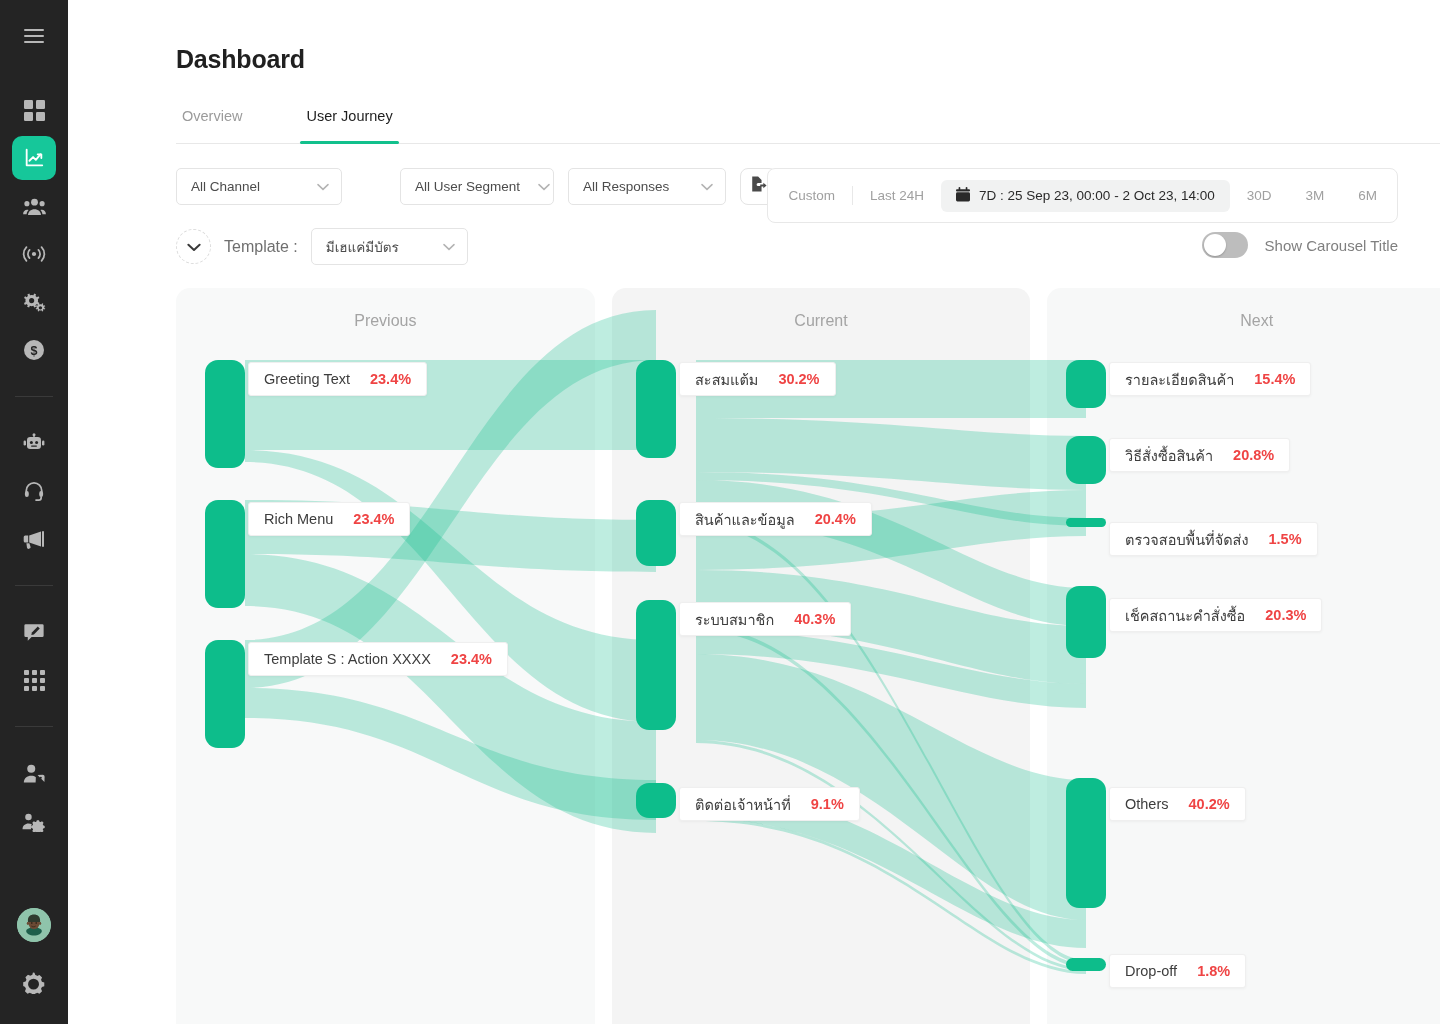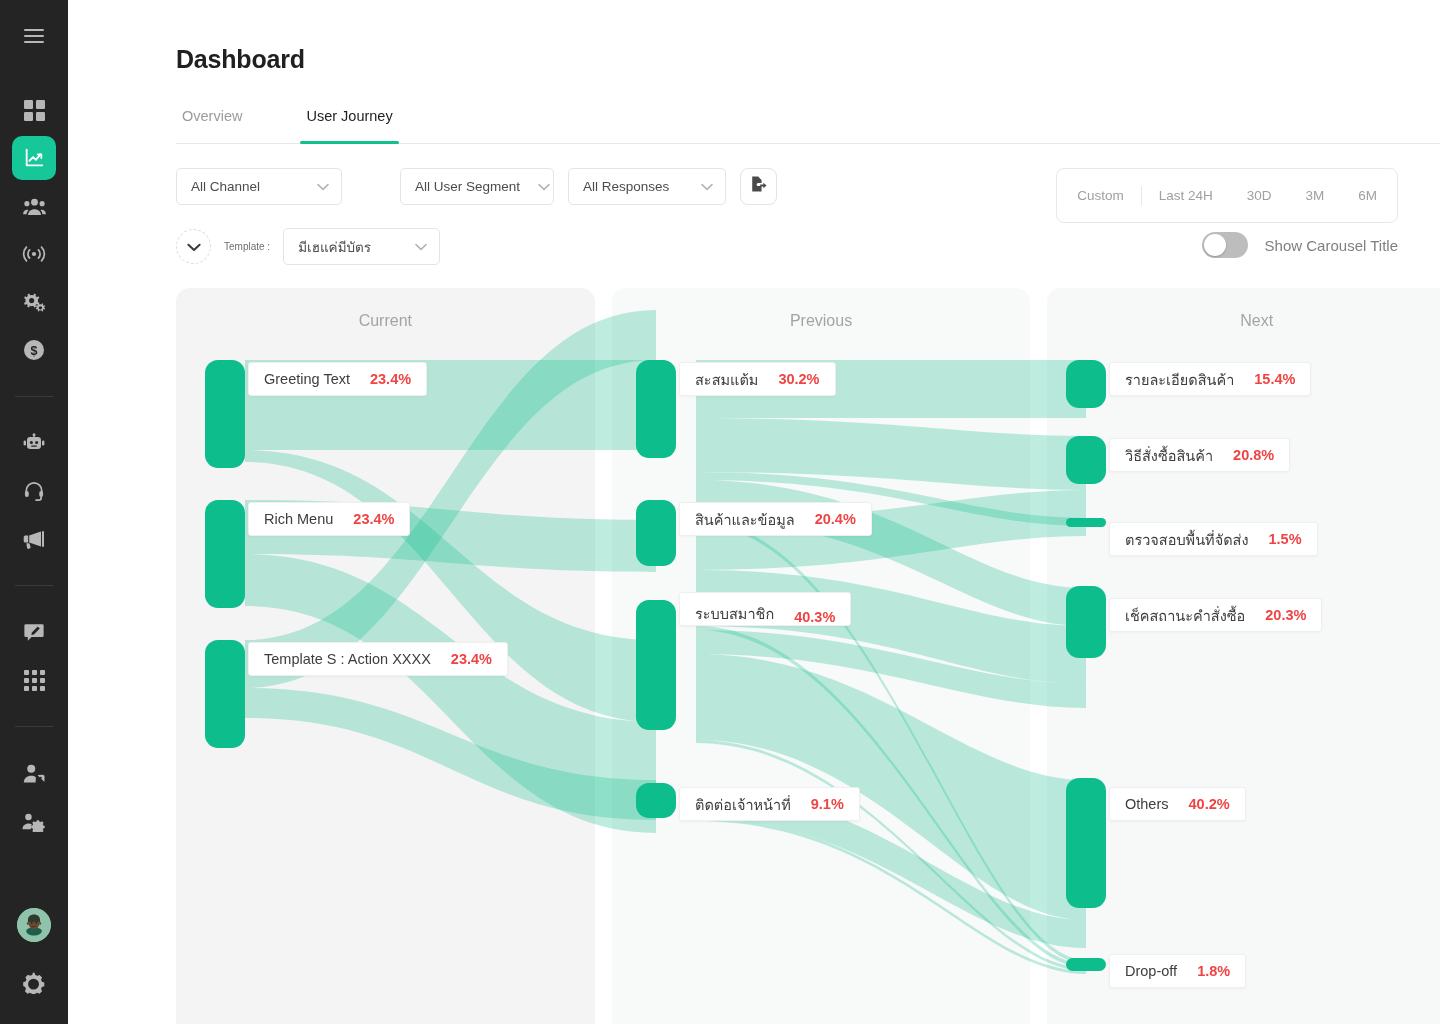--- a/index.html
+++ b/index.html
@@ -88,21 +88,21 @@
     background: #f1f2f2; color: #2a2a2a; font-weight: 500; gap: 9px; padding: 0 15px;
   }
   .dr-item.active svg { flex: 0 0 auto; }
 
   
   .template-row { position: absolute; left: 108px; top: 228px; display: flex; align-items: center; gap: 13px; }
   .circle-chev {
     width: 35px; height: 35px; border-radius: 50%; border: 1px dashed #dcdcdc;
     display: flex; align-items: center; justify-content: center; color: #3a3a3a; cursor: pointer;
   }
-  .tmpl-label { font-size: 10px; color: #6f6f6f; }
+  .tmpl-label { font-size: 16px; color: #6f6f6f; }
 
   
   .toggle-wrap { position: absolute; right: 42px; top: 232px; display: flex; align-items: center; gap: 17px; }
   .switch {
     width: 46px; height: 26px; border-radius: 13px; background: #bdbdbd;
     position: relative; cursor: pointer; flex: 0 0 auto;
   }
   .switch .knob {
     position: absolute; left: 2px; top: 2px; width: 22px; height: 22px;
     border-radius: 50%; background: #fff; box-shadow: 0 1px 2px rgba(0,0,0,.22);
@@ -339,20 +339,31 @@
               <path d="M15.1 8.1l3.4 2.9-3.4 2.9v-1.9h-3.3v-2h3.3z"></path>
             </svg>
         </span>
       </div>
     </div>
 
     <div class="daterange">
       <div class="dr-item">Custom</div>
       <div class="dr-divider"></div>
       <div class="dr-item">Last 24H</div>
+      <div class="dr-item active">
+        <span>
+          <svg width="14" height="15" viewBox="0 0 14 15" fill="currentColor">
+              <rect x="0" y="2.2" width="14" height="2.3" rx="1"></rect>
+              <rect x="0" y="5.2" width="14" height="9.3" rx="1.4"></rect>
+              <rect x="2.6" y="0" width="1.7" height="3.2" rx=".85"></rect>
+              <rect x="9.7" y="0" width="1.7" height="3.2" rx=".85"></rect>
+            </svg>
+        </span>
+        <span>7D : 25 Sep 23, 00:00 - 2 Oct 23, 14:00</span>
+      </div>
       <div class="dr-item">30D</div>
       <div class="dr-item">3M</div>
       <div class="dr-item">6M</div>
     </div>
 
     <div class="template-row">
       <div class="circle-chev">
         <span>
           <svg width="14" height="9" viewBox="0 0 14 9" fill="none" stroke="currentColor" stroke-width="2" stroke-linecap="round" stroke-linejoin="round">
               <path d="M1.4 1.8L7 7 12.6 1.8"></path>
@@ -372,25 +383,25 @@
 
     <div class="toggle-wrap">
       <div class="switch">
         <div class="knob"></div>
       </div>
       <span class="toggle-text">Show Carousel Title</span>
     </div>
 
     <div class="sankey">
       <div class="panels">
+        <div class="panel p0">
+          <div class="panel-title">Previous</div>
+        </div>
         <div class="panel p1">
           <div class="panel-title">Current</div>
-        </div>
-        <div class="panel p0">
-          <div class="panel-title">Previous</div>
         </div>
         <div class="panel p2">
           <div class="panel-title">Next</div>
         </div>
       </div>
 
       <svg class="flow-svg" viewBox="0 0 1290 736" preserveAspectRatio="none">
         <g fill="#0dbd8b" fill-opacity="0.27">
 
           <path d="M69,72 C260,72 290,72 480,72 L480,162 C290,162 260,162 69,162 Z"></path>
@@ -460,21 +471,21 @@
         <span class="pct">30.2%</span>
       </div>
 
       <div class="nodebar" style="left:460px; top:212px; height:66px;"></div>
       <div class="chip" style="left:503px; top:214px; min-width:155px;">
         <span>สินค้าและข้อมูล</span>
         <span class="pct">20.4%</span>
       </div>
 
       <div class="nodebar" style="left:460px; top:312px; height:130px;"></div>
-      <div class="chip" style="left:503px; top:304px; min-width:140px;align-items:flex-end;">
+      <div class="chip" style="left:503px; top:314px; min-width:140px;">
         <span>ระบบสมาชิก</span>
         <span class="pct">40.3%</span>
       </div>
 
       <div class="nodebar" style="left:460px; top:495px; height:35px;"></div>
       <div class="chip" style="left:503px; top:499px; min-width:141px;">
         <span>ติดต่อเจ้าหน้าที่</span>
         <span class="pct">9.1%</span>
       </div>
 

